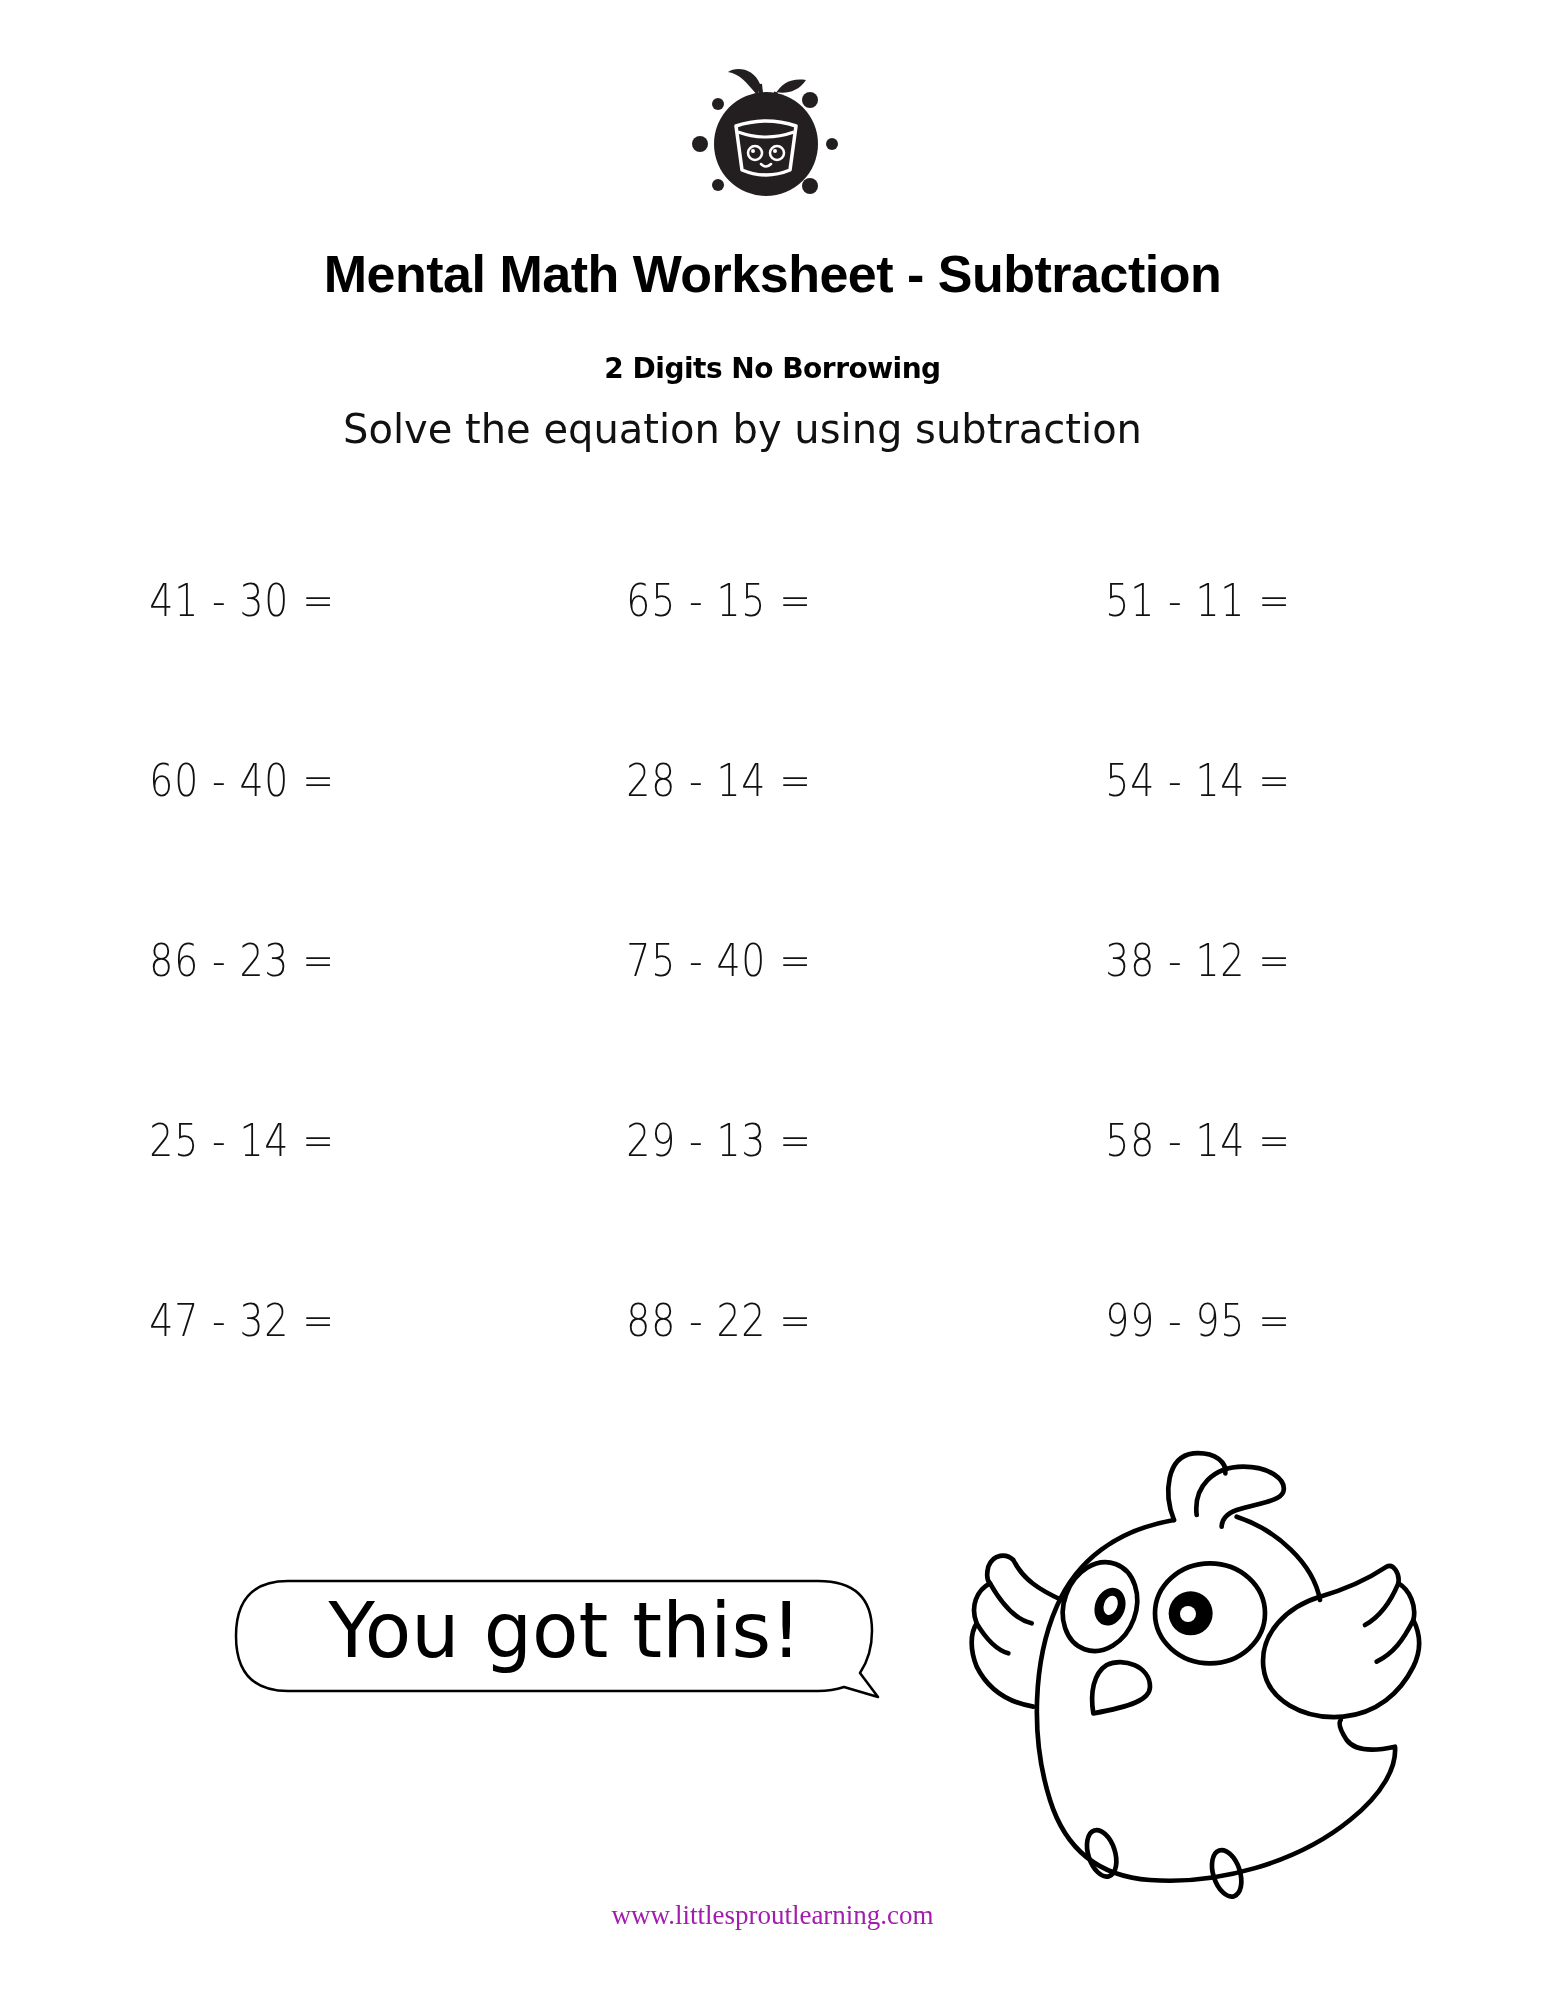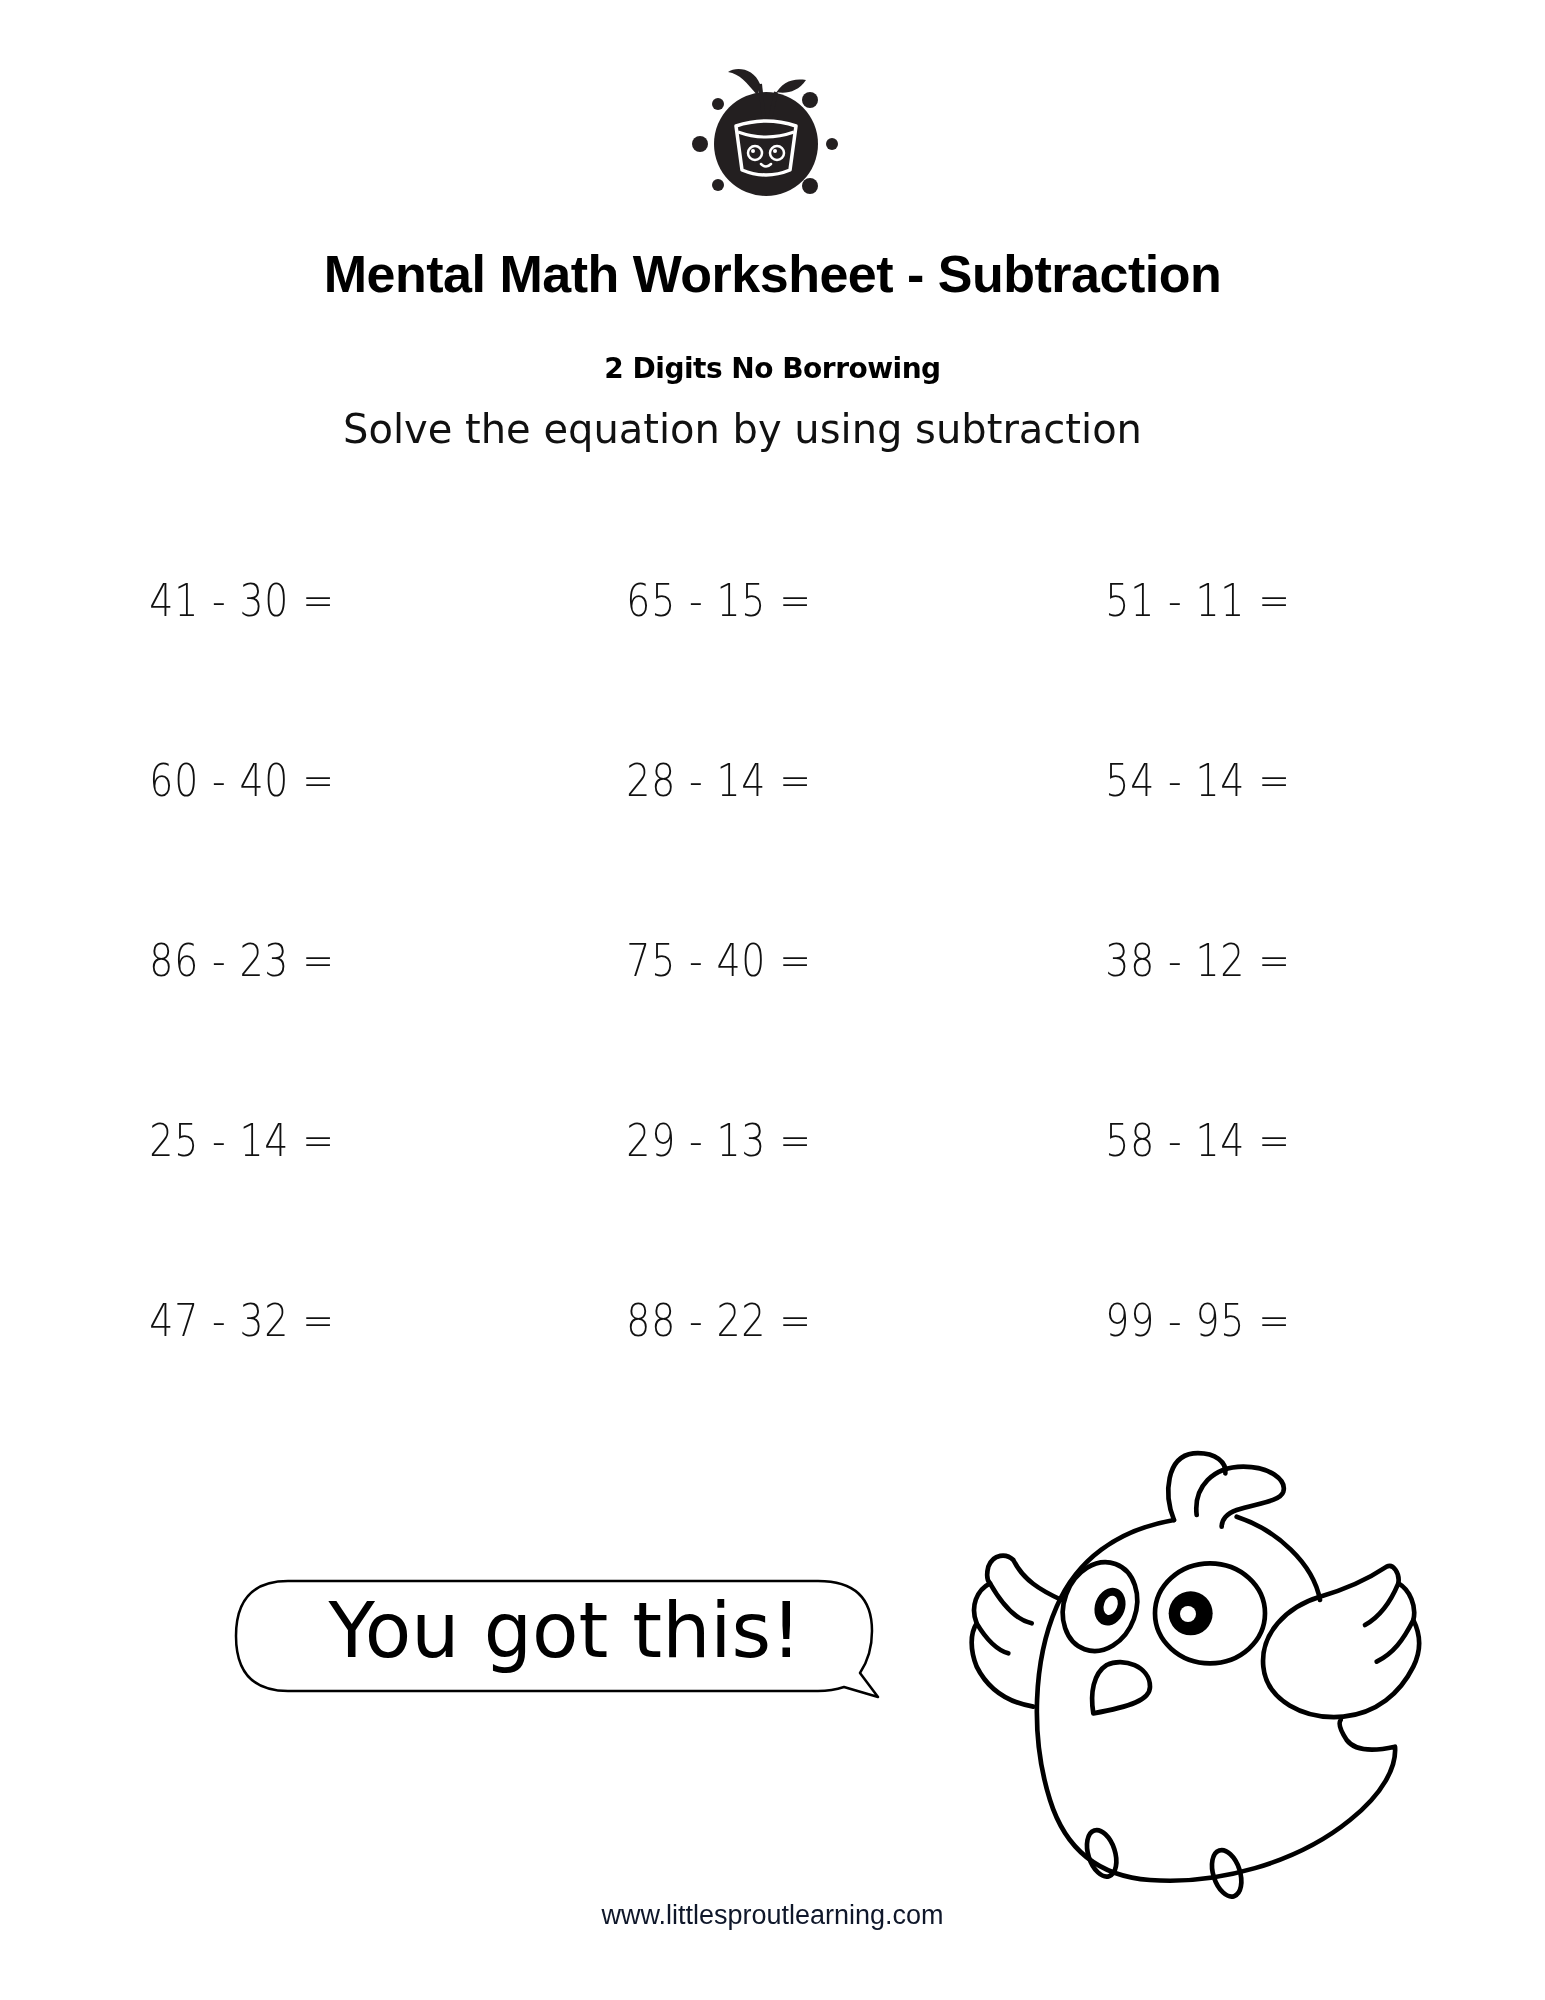--- a/index.html
+++ b/index.html
@@ -104,23 +104,23 @@
       top: 1420px;
       width: 480px;
       height: 560px;
     }
     .footer {
       position: absolute;
       left: 0;
       width: 1545px;
       top: 1900px;
       text-align: center;
-      font-family: Liberation Sans, sans-serif;
+      font-family: Liberation Serif, serif;
       font-size: 27px;
-      color: #0f172a;
+      color: #a21caf;
     }
   </style>
 </head>
 <body>
 
 <div class="logo">
   <svg width="170" height="140" viewBox="0 0 170 140">
 
     <circle cx="30" cy="44" r="6" fill="#231f20"></circle>
     <circle cx="122" cy="40" r="8" fill="#231f20"></circle>

